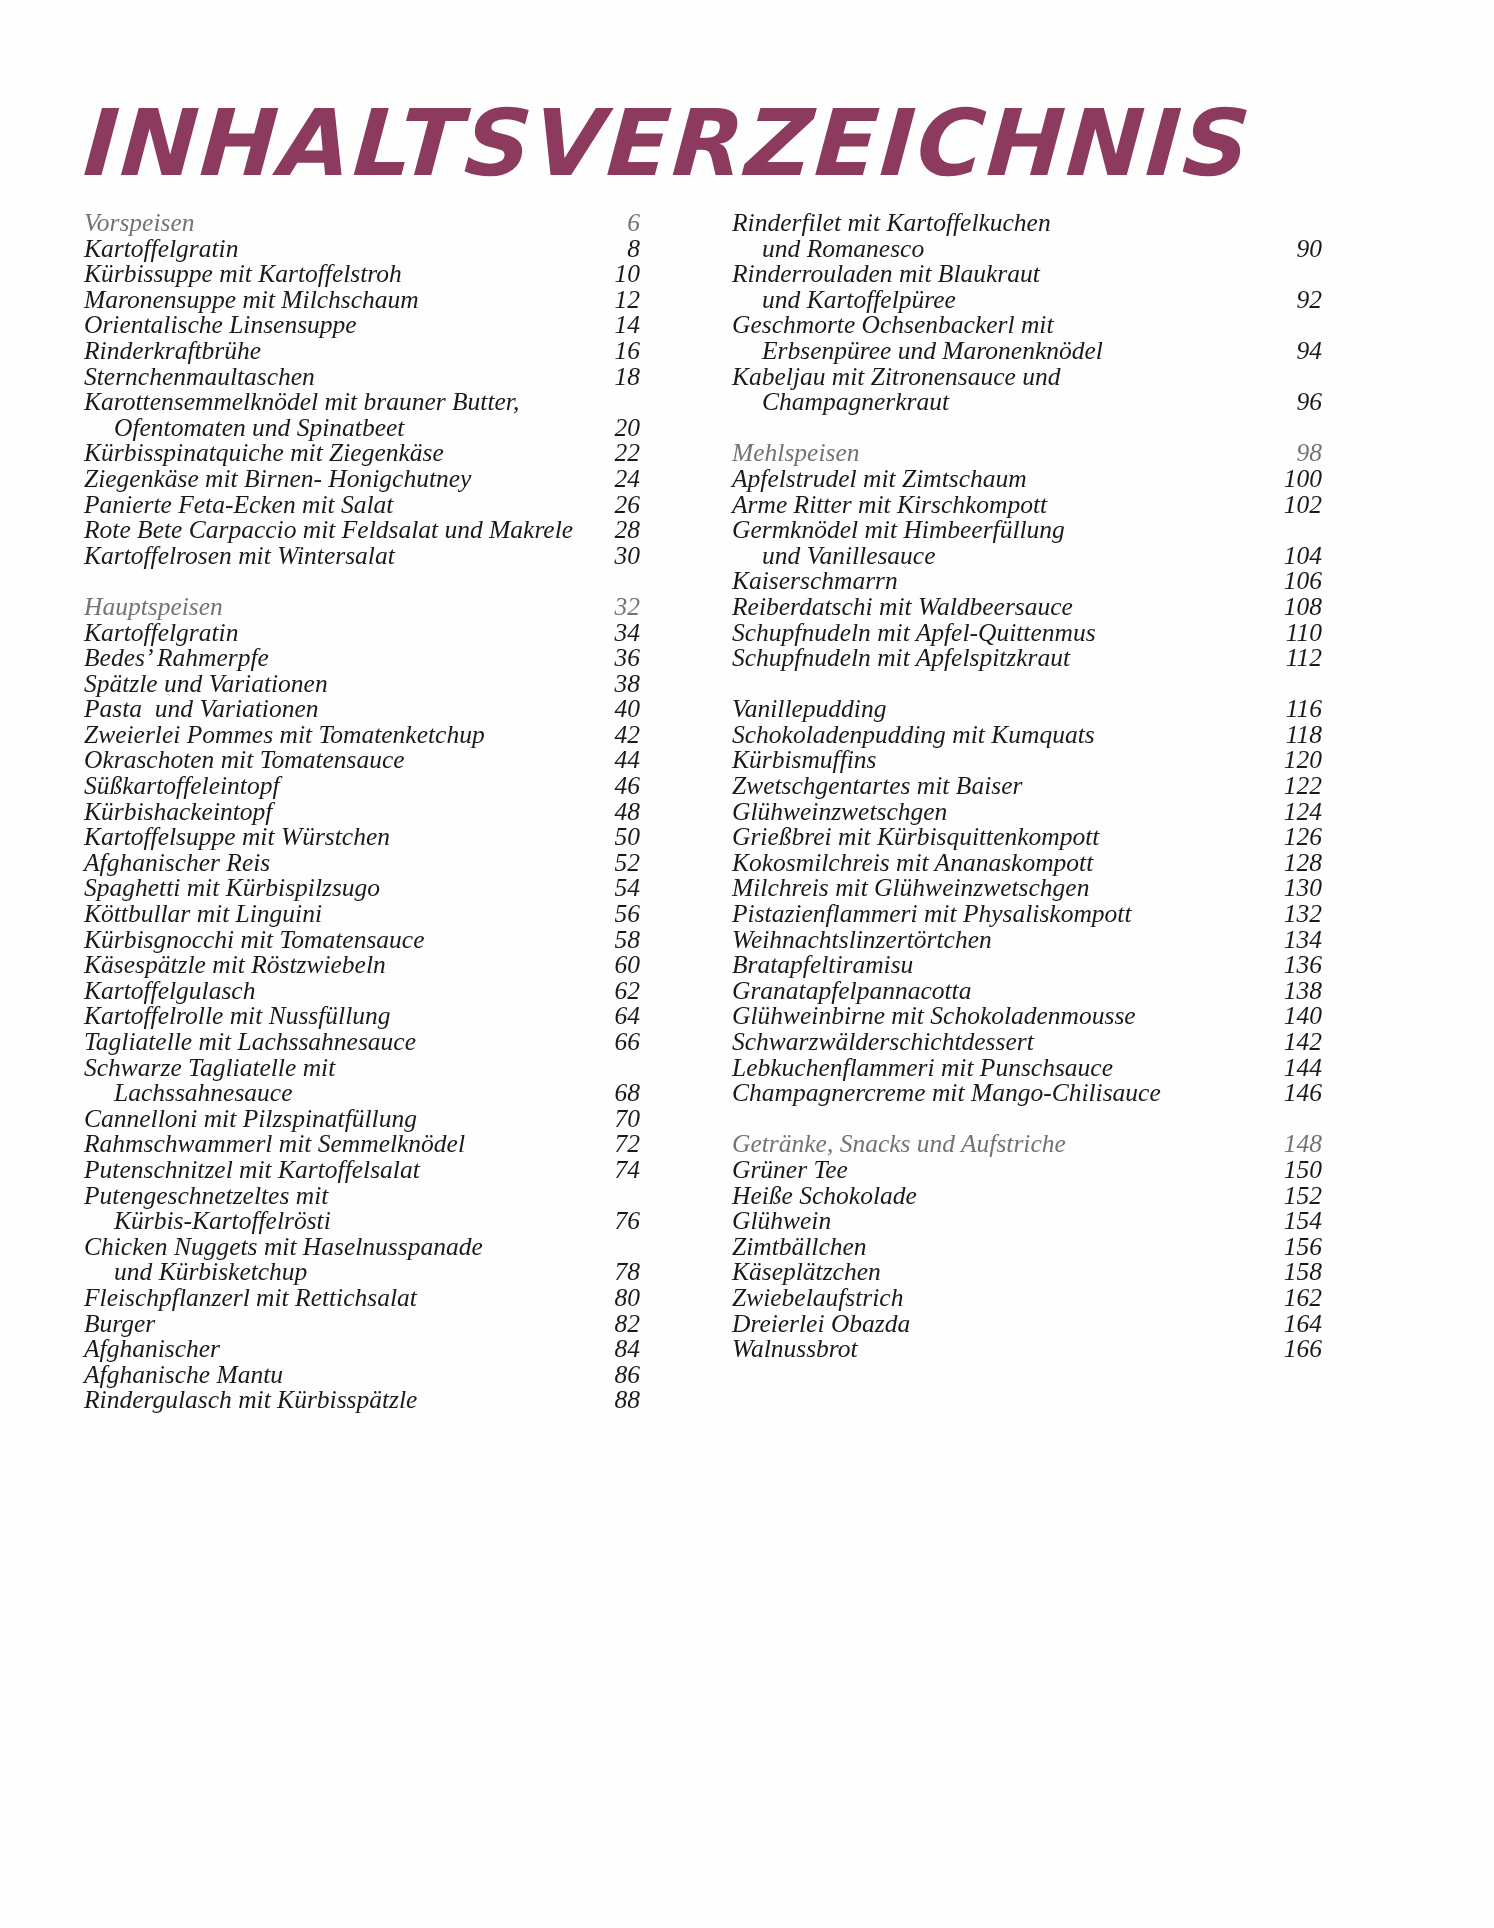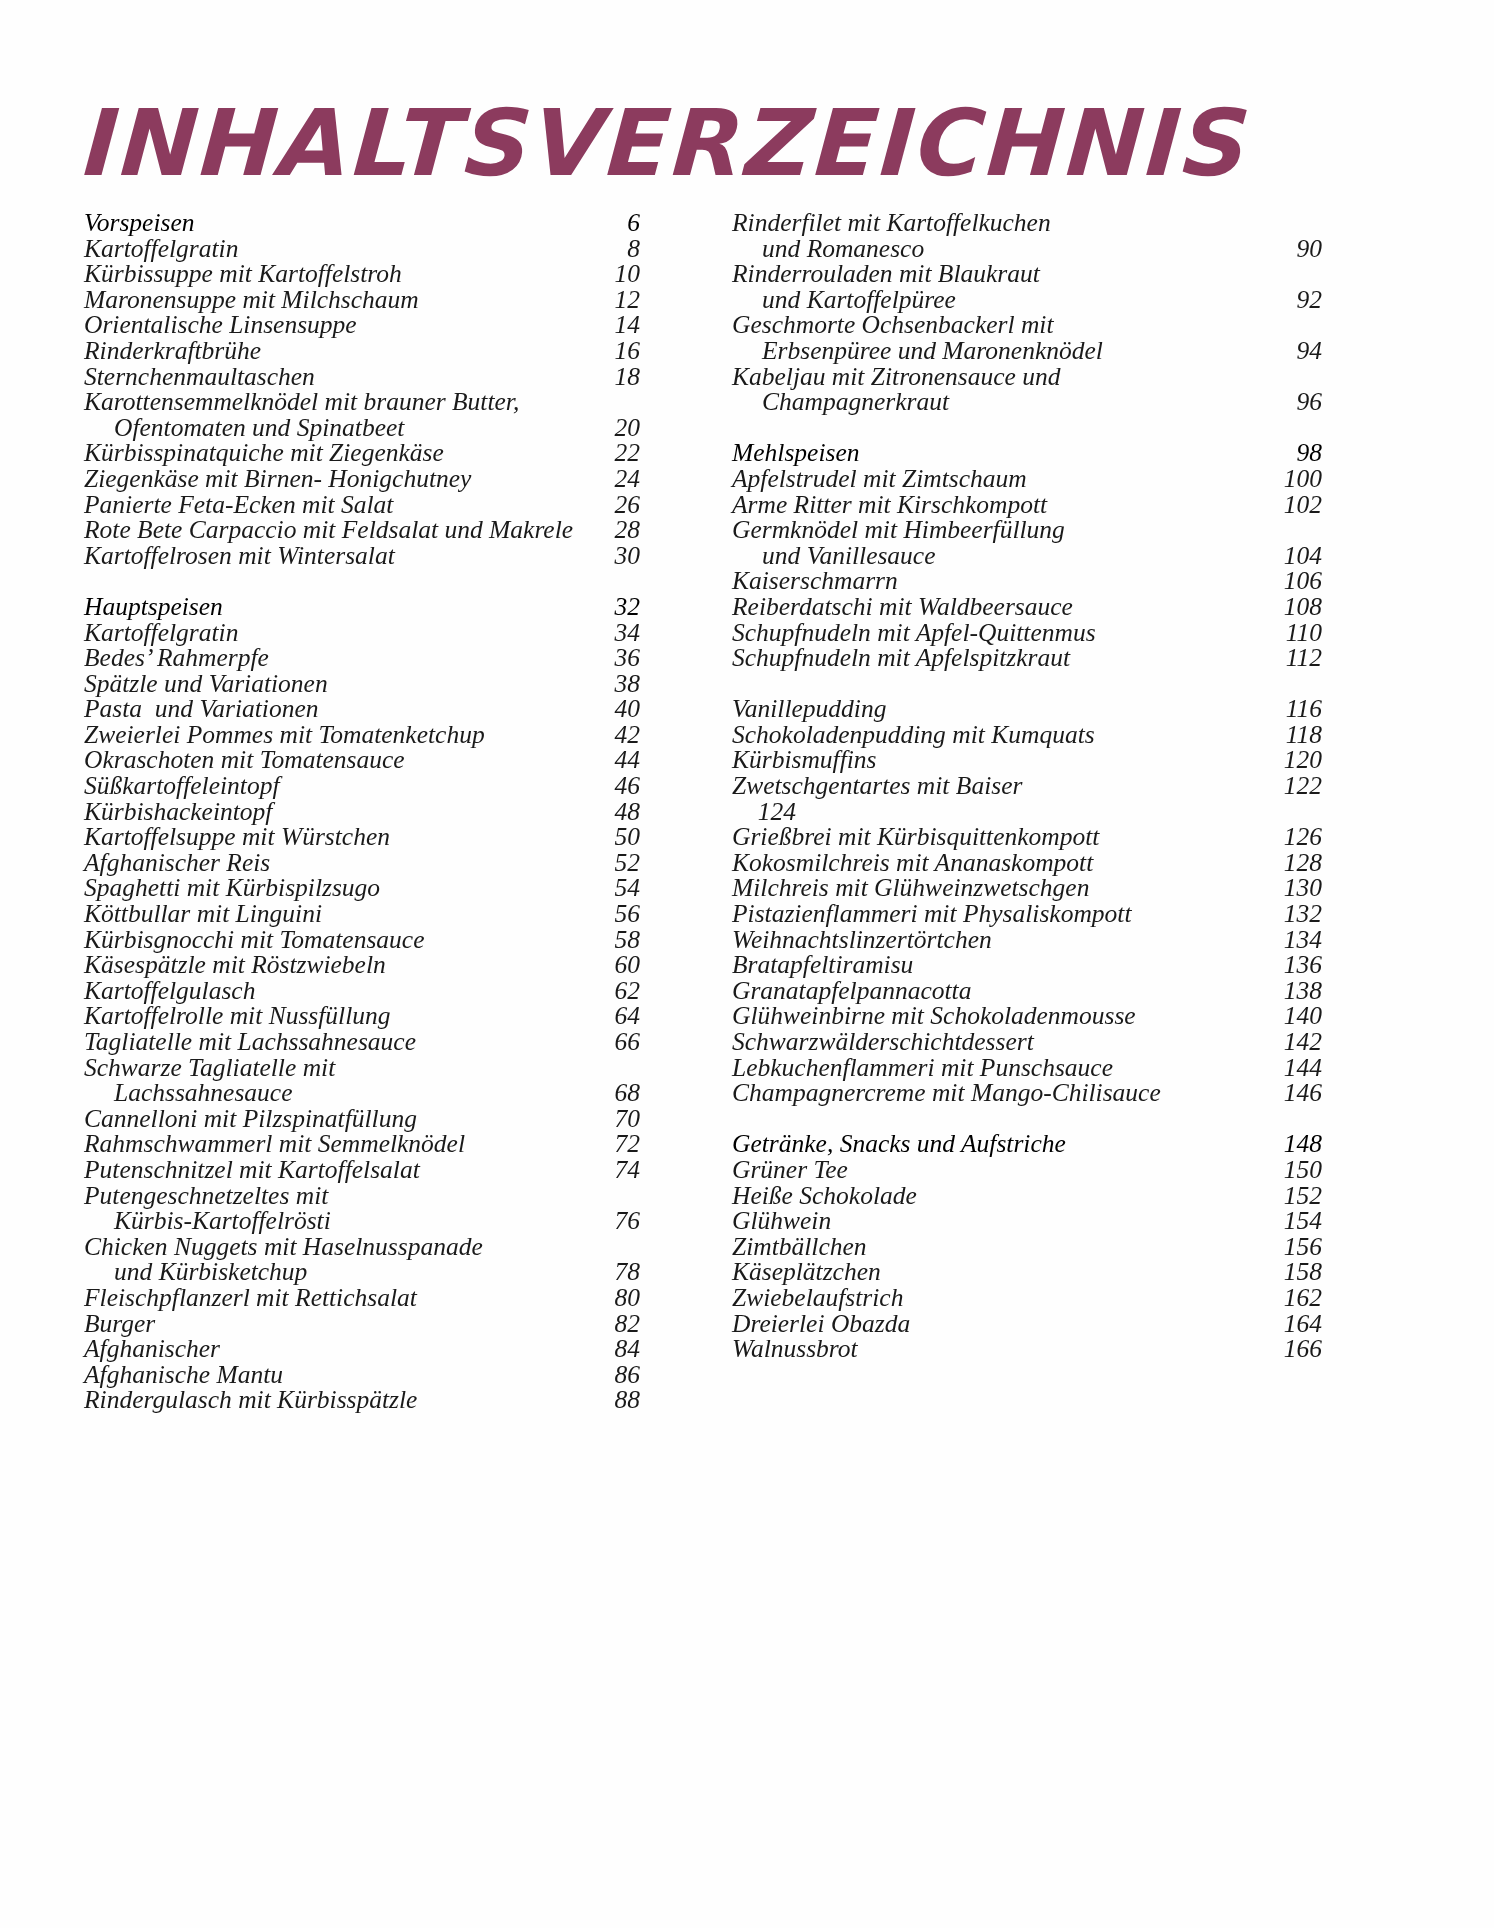--- a/index.html
+++ b/index.html
@@ -83,21 +83,21 @@
     flex: 0 0 auto;
     text-align: right;
     min-width: 56px;
     padding-left: 8px;
     font-style: italic;
     font-variant-numeric: lining-nums;
   }
 
   .entry.section .label,
   .entry.section .page-num {
-    color: #000000;
+    color: #737373;
   }
 
   .entry.cont .label {
     padding-left: 30px;
   }
 
   .gap {
     height: 25.6px;
   }
 </style>
@@ -377,20 +377,21 @@
         </div>
         <div class="entry">
           <span class="label">Kürbismuffins</span>
           <span class="page-num">120</span>
         </div>
         <div class="entry">
           <span class="label">Zwetschgentartes mit Baiser</span>
           <span class="page-num">122</span>
         </div>
         <div class="entry">
+          <span class="label">Glühweinzwetschgen</span>
           <span class="page-num">124</span>
         </div>
         <div class="entry">
           <span class="label">Grießbrei mit Kürbisquittenkompott</span>
           <span class="page-num">126</span>
         </div>
         <div class="entry">
           <span class="label">Kokosmilchreis mit Ananaskompott</span>
           <span class="page-num">128</span>
         </div>

